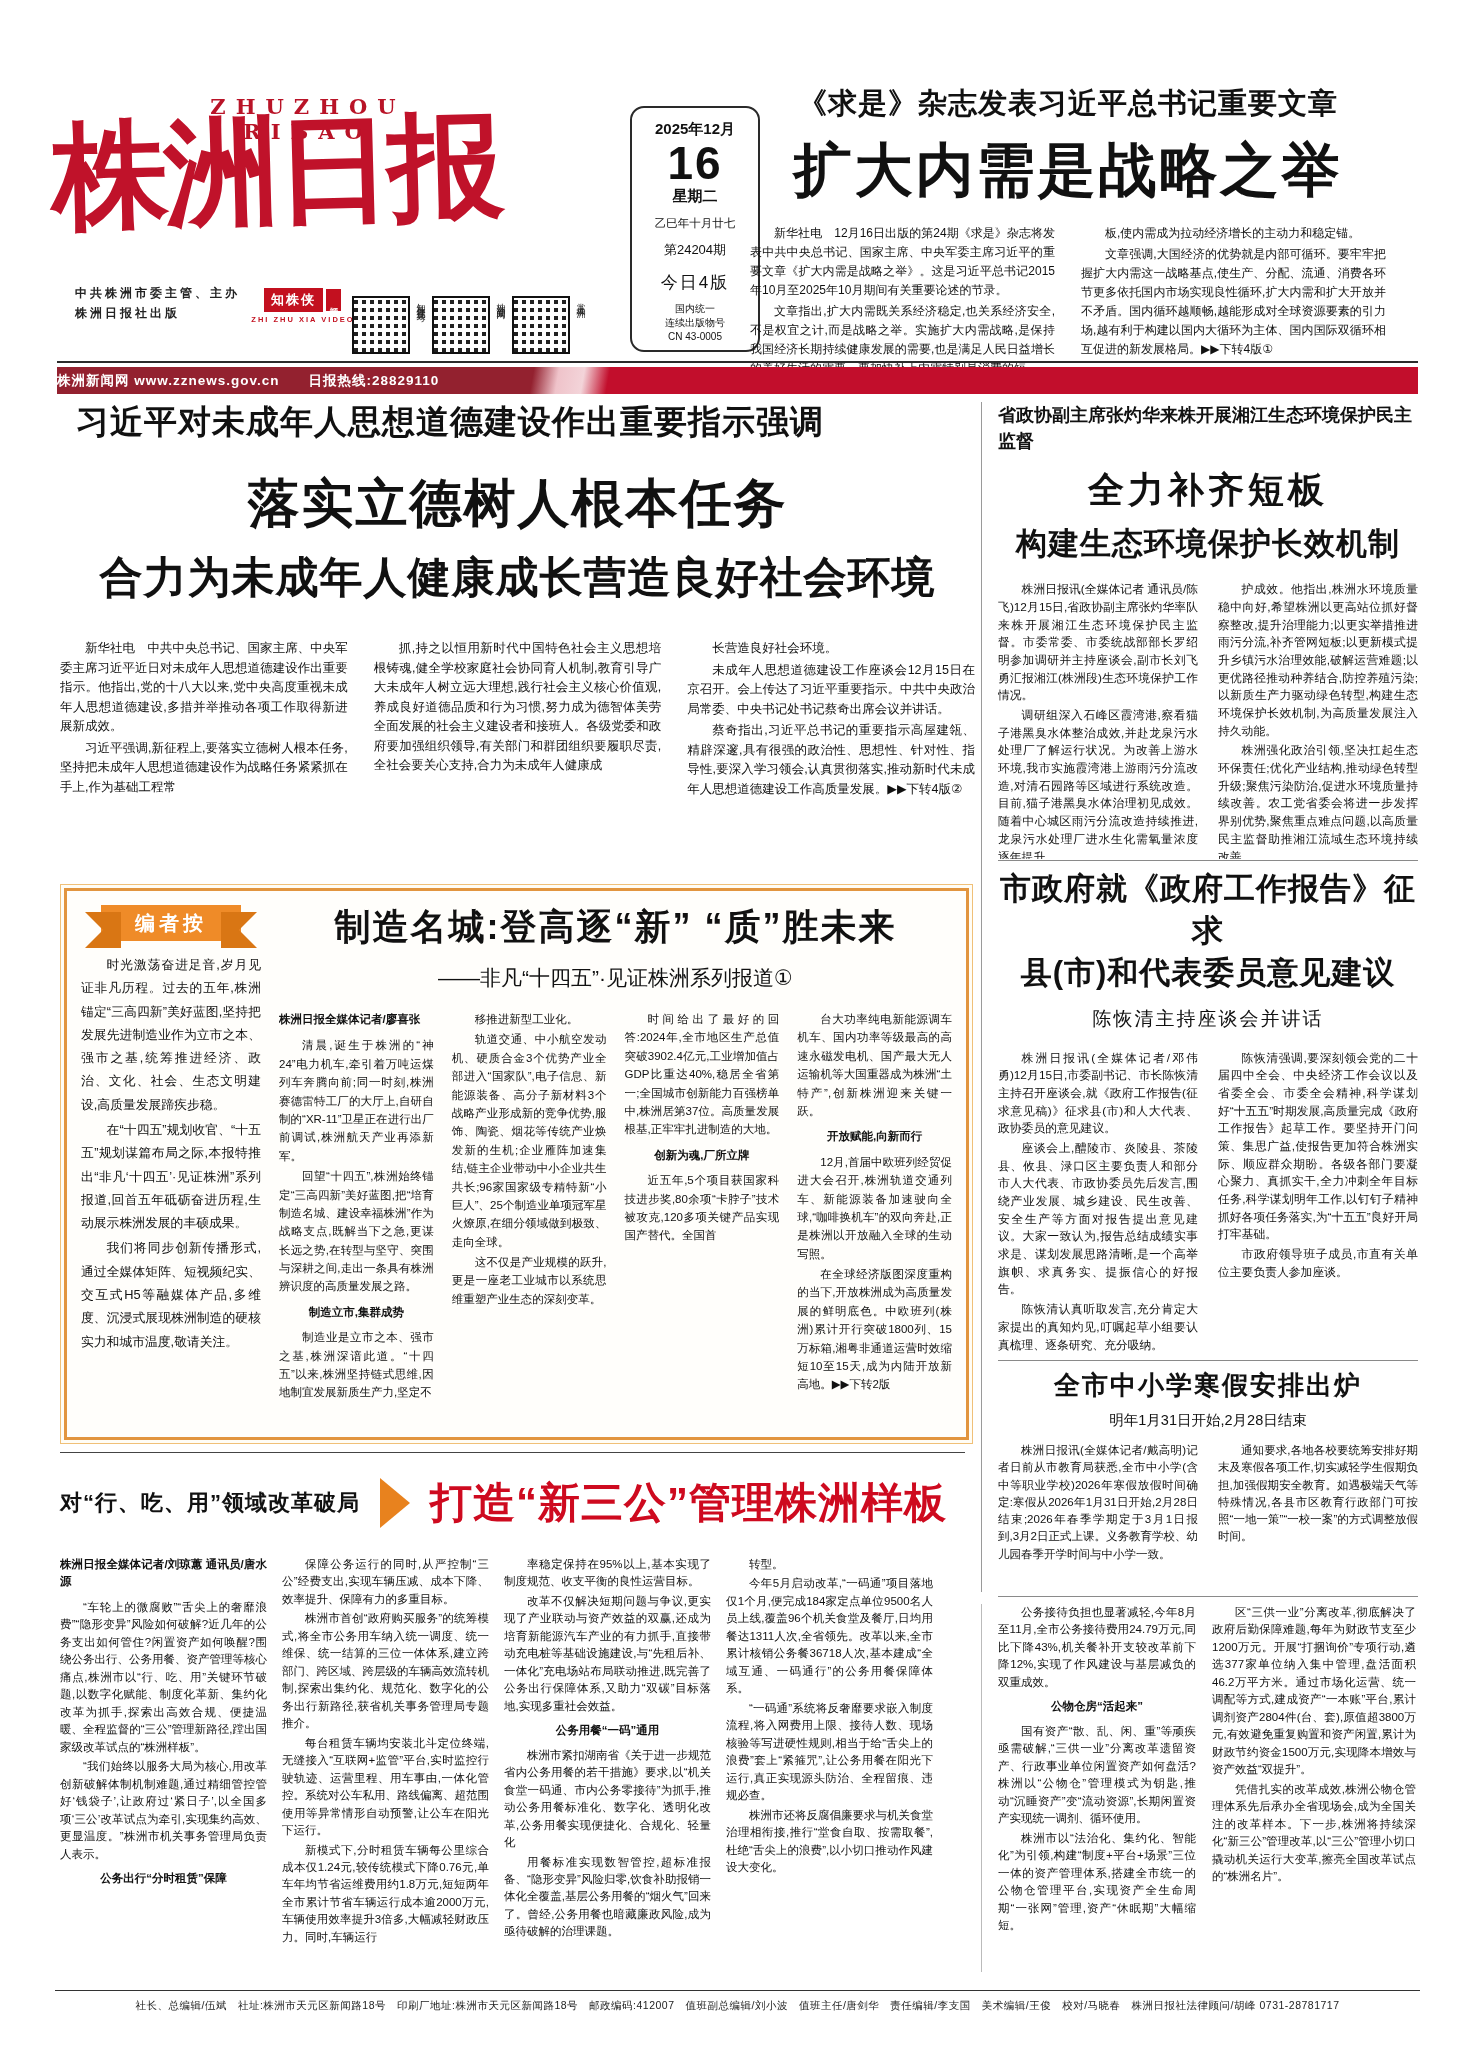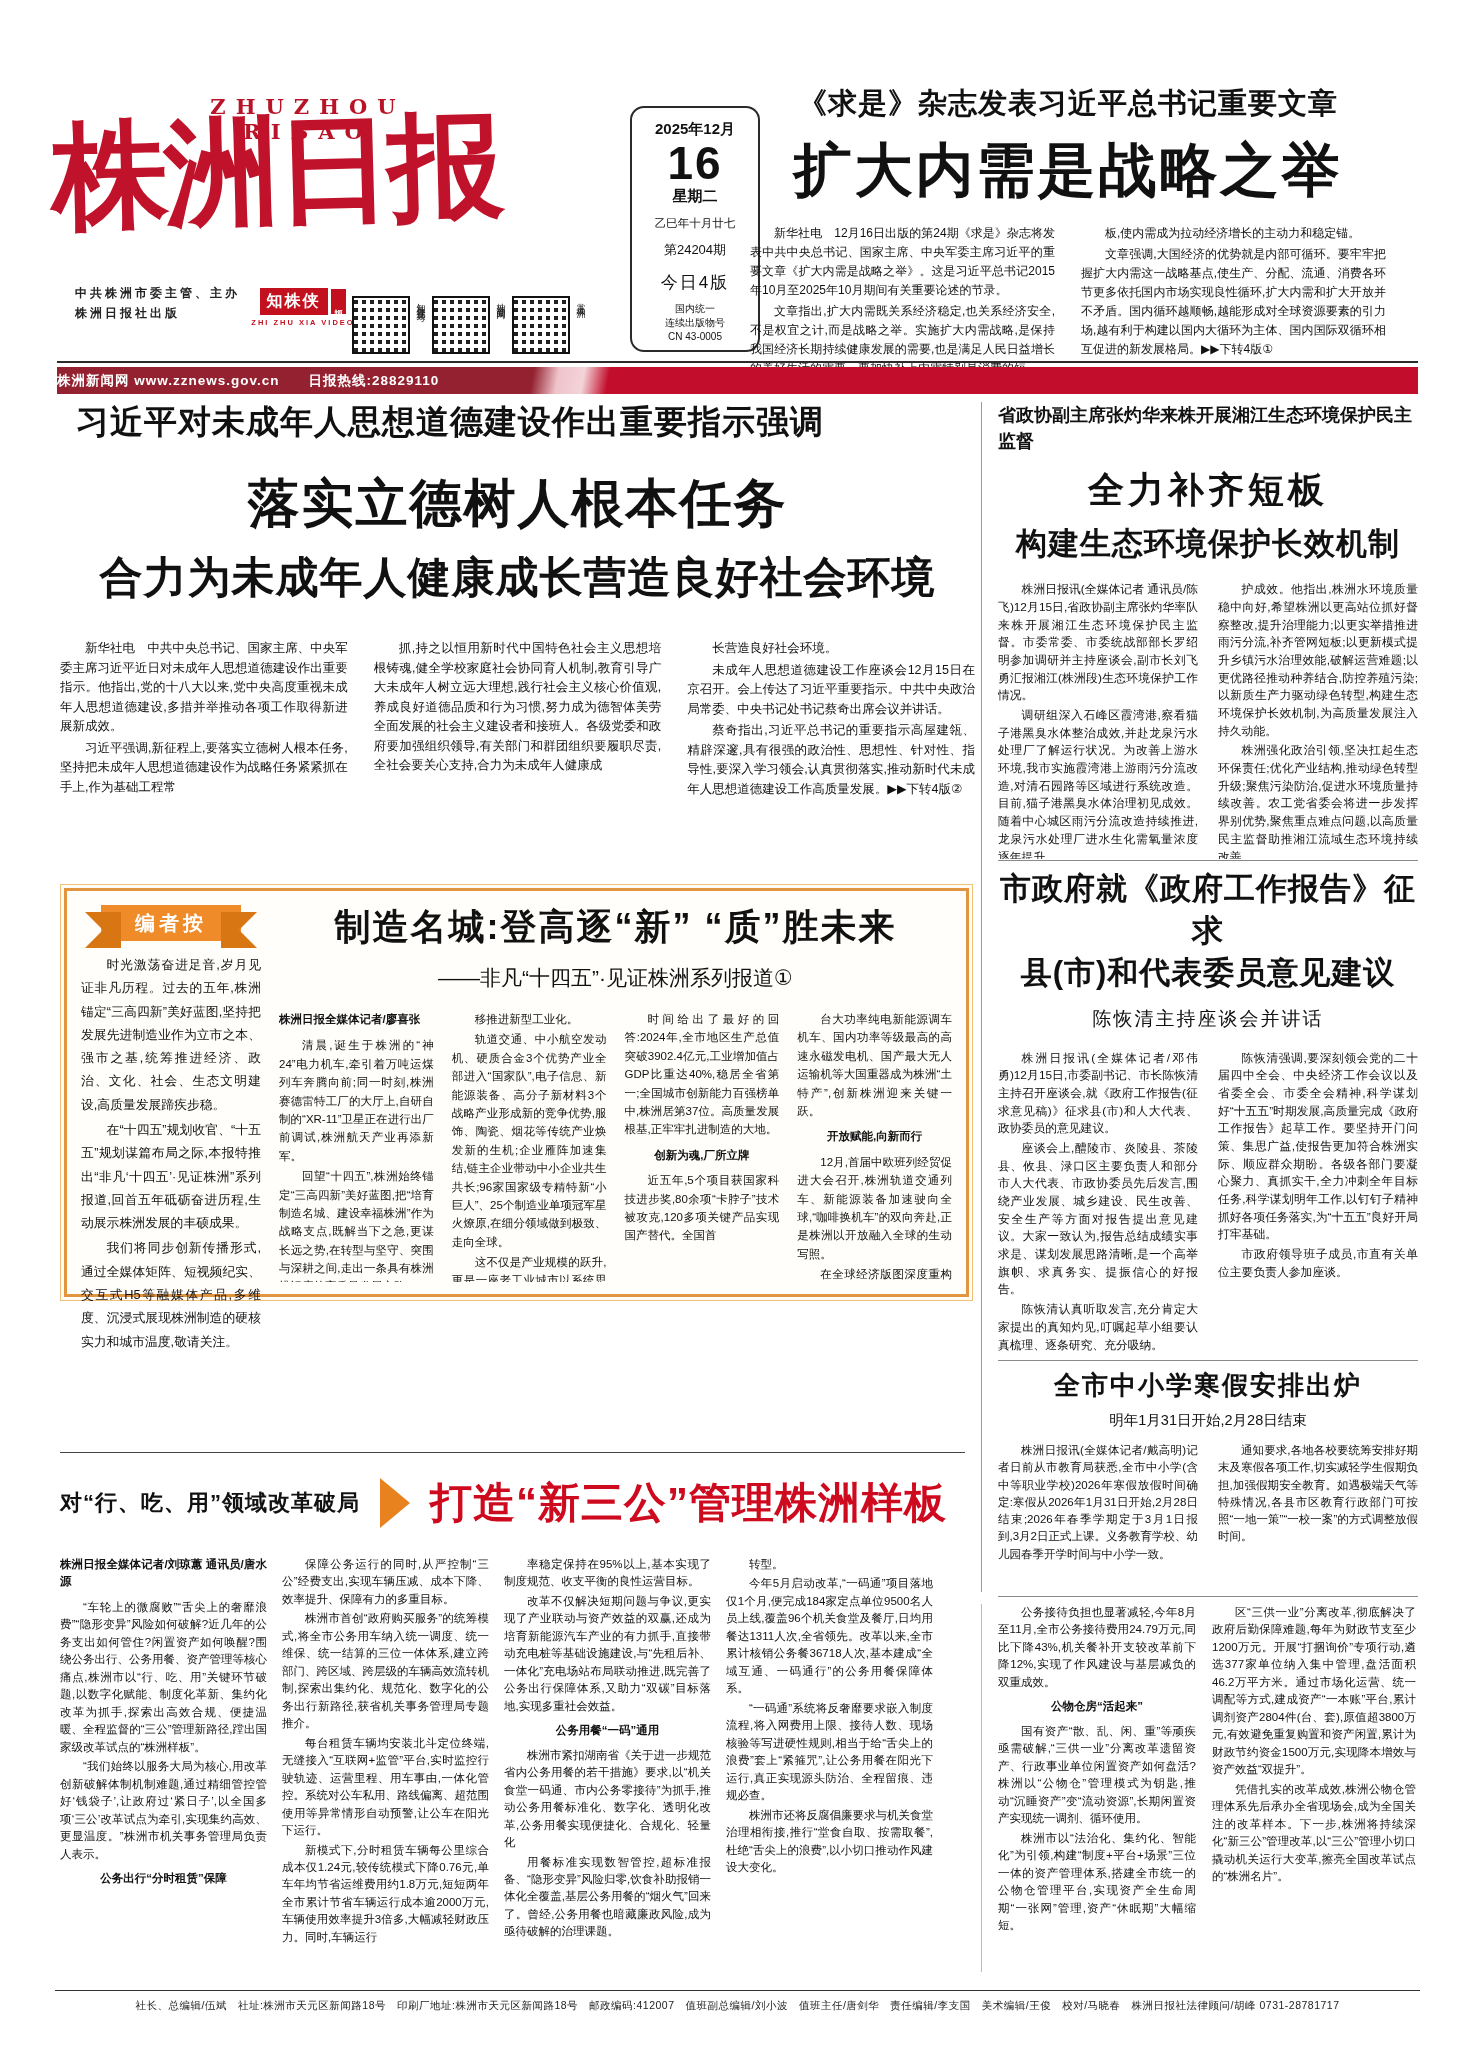--- a/index.html
+++ b/index.html
@@ -7,21 +7,21 @@
         font-family:"Liberation Sans","DejaVu Sans",sans-serif;color:#111;overflow:hidden;}
   .abs{position:absolute;}
   
   .m-en{left:138px;top:94px;width:340px;text-align:center;font-family:"DejaVu Serif","Liberation Serif",serif;
         font-weight:bold;font-size:21px;letter-spacing:10px;color:#b91327;}
   .m-brand{left:52px;top:100px;width:520px;font-family:"DejaVu Serif","Liberation Serif",serif;
         font-weight:bold;font-size:116px;line-height:1.2;color:#c0122a;transform:rotate(-1.5deg);letter-spacing:-4px;}
   .m-org{left:75px;top:283px;font-size:12px;font-weight:bold;line-height:20px;color:#222;letter-spacing:3px;}
   .vlogo{left:243px;top:288px;width:120px;text-align:center;}
   .vlogo-row{display:flex;align-items:stretch;justify-content:center;}
-  .vlogo-main{background:#c3101f;color:#fff;font-weight:bold;font-size:16px;padding:3px 7px;letter-spacing:2px;}
+  .vlogo-main{background:#c3101f;color:#fff;font-weight:bold;font-size:13px;padding:3px 7px;letter-spacing:2px;}
   .vlogo-tag{background:#c3101f;color:#fff;font-size:9px;writing-mode:vertical-rl;padding:2px 1px;margin-left:2px;border:1px solid #fff;}
   .vlogo-en{font-size:7.5px;color:#c3101f;letter-spacing:2px;margin-top:3px;font-weight:bold;}
   .qr{width:54px;height:54px;border:2px solid #111;
       background:repeating-linear-gradient(0deg,#111 0 4px,#fff 4px 8px),repeating-linear-gradient(90deg,#111 0 4px,#fff 4px 8px);
       background-blend-mode:screen;}
   .qrwrap{display:flex;gap:4px;}
   .qrlabel{writing-mode:vertical-rl;font-size:9px;letter-spacing:2px;color:#222;}
   .datebox{left:630px;top:106px;width:130px;height:246px;border:2px solid #2a2a2a;border-radius:14px;
       text-align:center;box-sizing:border-box;padding-top:12px;}
   .db-ym{font-size:15px;font-weight:bold;}
@@ -66,21 +66,21 @@
   .p-h{text-align:center;font-size:31px;font-weight:bold;letter-spacing:1px;line-height:1.35;}
   .p-sub{text-align:center;font-size:19px;margin-top:12px;letter-spacing:2px;}
   .p-cols{display:flex;gap:20px;margin-top:18px;height:330px;overflow:hidden;}
   .p-cols>div{flex:1;font-size:11.8px;line-height:1.5;}
   .hol{top:1368px;}
   .h-h{text-align:center;font-size:26px;font-weight:bold;letter-spacing:2px;}
   .h-sub{text-align:center;font-size:14.5px;margin-top:8px;}
   .h-cols{display:flex;gap:20px;margin-top:12px;height:150px;overflow:hidden;}
   .h-cols>div{flex:1;font-size:11.5px;line-height:1.5;}
   
-  .fbox{left:60px;top:884px;width:913px;height:417px;border:1px solid #f0c078;padding:3px;box-sizing:border-box;background:#fffdf6;}
+  .fbox{left:60px;top:884px;width:913px;height:560px;border:1px solid #f0c078;padding:3px;box-sizing:border-box;background:#fffdf6;}
   .fbox-in{border:3px solid #e2953f;height:100%;box-sizing:border-box;display:flex;padding:12px 14px;gap:18px;background:#fffefb;}
   .fstrip{width:180px;flex:none;}
   .ribbon{position:relative;background:#ef8b28;color:#fff;font-weight:bold;font-size:20px;text-align:center;
       line-height:36px;width:140px;margin:2px auto 12px;letter-spacing:4px;z-index:1;}
   .ribbon:before,.ribbon:after{content:"";position:absolute;top:7px;border:18px solid #d97614;z-index:-1;}
   .ribbon:before{left:-16px;border-left-color:transparent;}
   .ribbon:after{right:-16px;border-right-color:transparent;}
   .fnote{font-size:12.8px;line-height:1.82;height:460px;overflow:hidden;}
   .fmain{flex:1;display:flex;flex-direction:column;}
   .ftitle{text-align:center;font-size:36px;font-weight:bold;letter-spacing:2px;}

